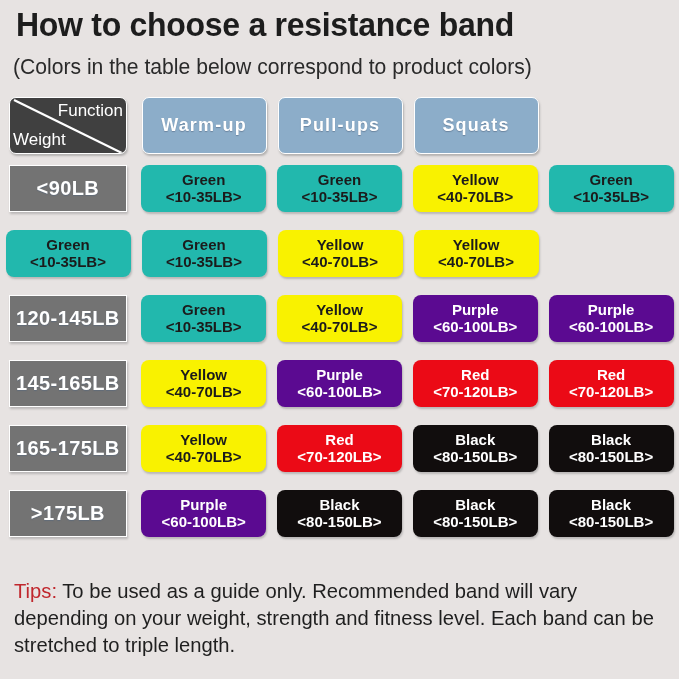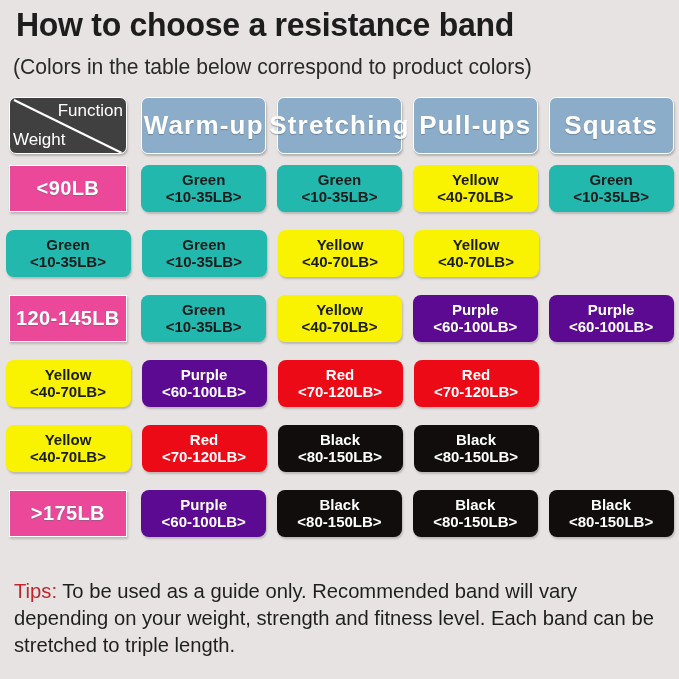--- a/index.html
+++ b/index.html
@@ -71,21 +71,21 @@
   .col-d { width: 136px; }
 
   
   .hcell {
     background: #8cadc9;
     border: 1px solid #ffffff;
     border-radius: 7px;
     box-shadow: 1px 2px 2px rgba(120,120,120,0.45);
     color: #ffffff;
     font-weight: bold;
-    font-size: 26px;
+    font-size: 18px;
     letter-spacing: 1.2px;
     display: flex;
     align-items: center;
     justify-content: center;
     width: 118px;
     height: 57px;
     text-shadow: 0 1px 1px rgba(80,100,125,0.55);
     box-sizing: border-box;
   }
   .hcell.wide { width: 125px; }
@@ -115,21 +115,21 @@
     color: #ffffff;
     font-size: 17px;
     line-height: 1;
     white-space: nowrap;
   }
   .corner .lbl-fn { right: 3px; top: 4px; }
   .corner .lbl-wt { left: 3px; bottom: 5px; }
 
   
   .wcell {
-    background: #ec4899;
+    background: #737373;
     border: 1px solid #ffffff;
     box-shadow: 1px 2px 2px rgba(120,120,120,0.4);
     color: #ffffff;
     font-weight: bold;
     font-size: 20px;
     letter-spacing: 0.4px;
     display: flex;
     align-items: center;
     justify-content: center;
     width: 118px;
@@ -198,23 +198,20 @@
             <line x1="10" y1="8" x2="124" y2="64" stroke="#ffffff" stroke-width="2.2"></line>
           </svg>
           <span class="lbl lbl-fn">Function</span>
           <span class="lbl lbl-wt">Weight</span>
         </div>
       </div>
       <div class="cell-wrap col-d">
         <div class="hcell wide">Warm-up</div>
       </div>
       <div class="cell-wrap col-d">
-        <div class="hcell wide">Stretching</div>
-      </div>
-      <div class="cell-wrap col-d">
         <div class="hcell wide">Pull-ups</div>
       </div>
       <div class="cell-wrap col-d">
         <div class="hcell wide">Squats</div>
       </div>
     </div>
 
     <div id="rows-container">
         <div class="row">
           <div class="cell-wrap col-0">
@@ -294,20 +291,23 @@
             </div>
           </div>
           <div class="cell-wrap col-d">
             <div class="dcell dark" style="background: rgb(91, 10, 145);">
               <div class="band-name">Purple</div>
               <div class="band-range">&lt;60-100LB&gt;</div>
             </div>
           </div>
         </div>
         <div class="row">
+          <div class="cell-wrap col-0">
+            <div class="wcell">145-165LB</div>
+          </div>
           <div class="cell-wrap col-d">
             <div class="dcell light" style="background: rgb(249, 242, 0);">
               <div class="band-name">Yellow</div>
               <div class="band-range">&lt;40-70LB&gt;</div>
             </div>
           </div>
           <div class="cell-wrap col-d">
             <div class="dcell dark" style="background: rgb(91, 10, 145);">
               <div class="band-name">Purple</div>
               <div class="band-range">&lt;60-100LB&gt;</div>
@@ -320,20 +320,23 @@
             </div>
           </div>
           <div class="cell-wrap col-d">
             <div class="dcell dark" style="background: rgb(235, 10, 22);">
               <div class="band-name">Red</div>
               <div class="band-range">&lt;70-120LB&gt;</div>
             </div>
           </div>
         </div>
         <div class="row">
+          <div class="cell-wrap col-0">
+            <div class="wcell">165-175LB</div>
+          </div>
           <div class="cell-wrap col-d">
             <div class="dcell light" style="background: rgb(249, 242, 0);">
               <div class="band-name">Yellow</div>
               <div class="band-range">&lt;40-70LB&gt;</div>
             </div>
           </div>
           <div class="cell-wrap col-d">
             <div class="dcell dark" style="background: rgb(235, 10, 22);">
               <div class="band-name">Red</div>
               <div class="band-range">&lt;70-120LB&gt;</div>

